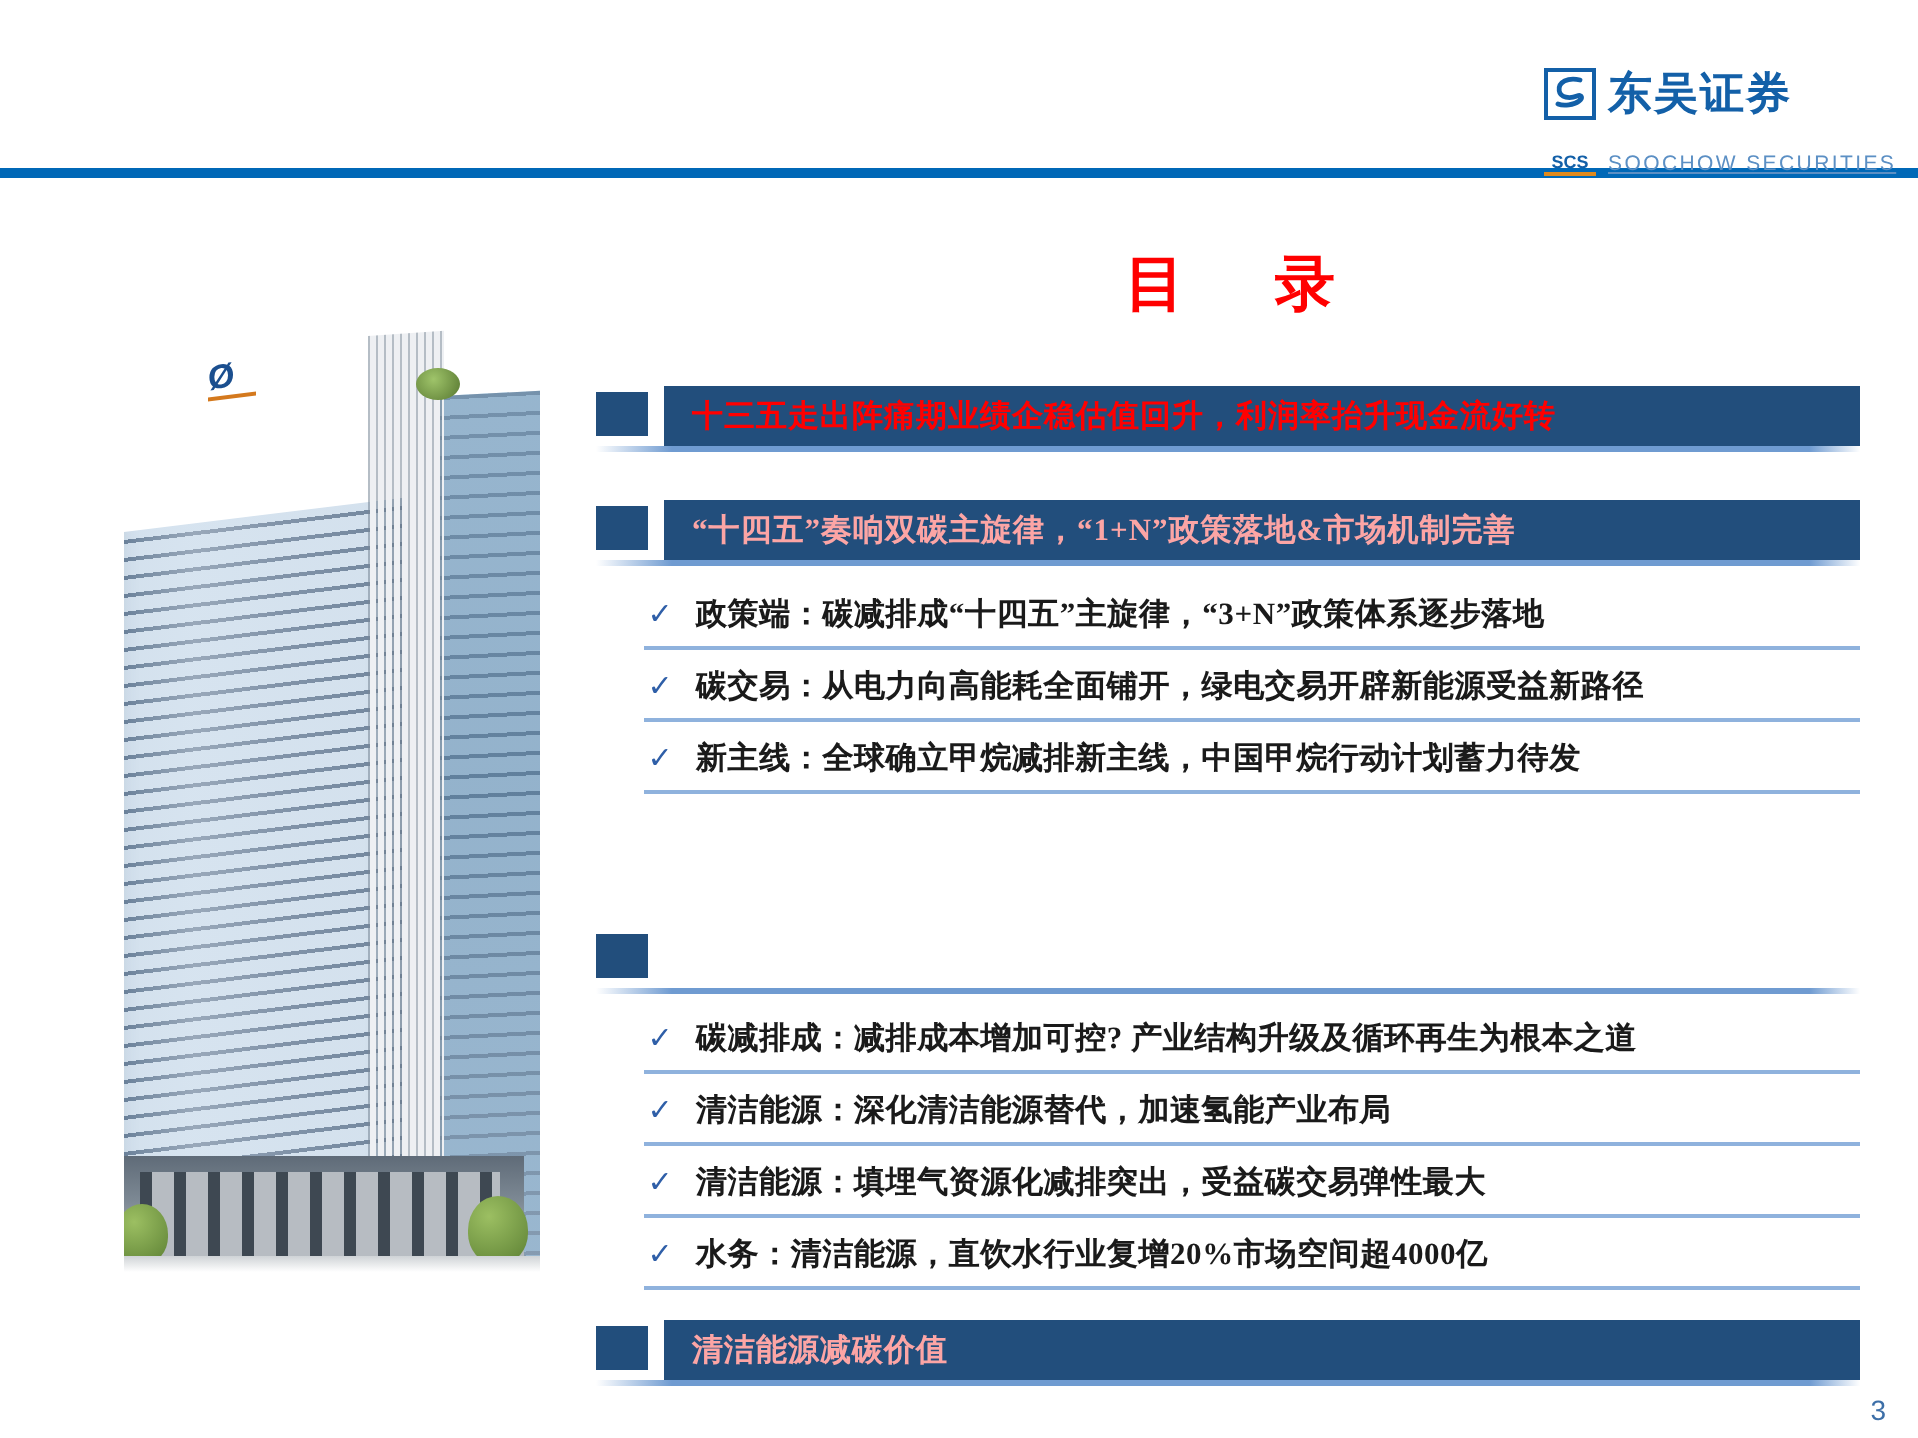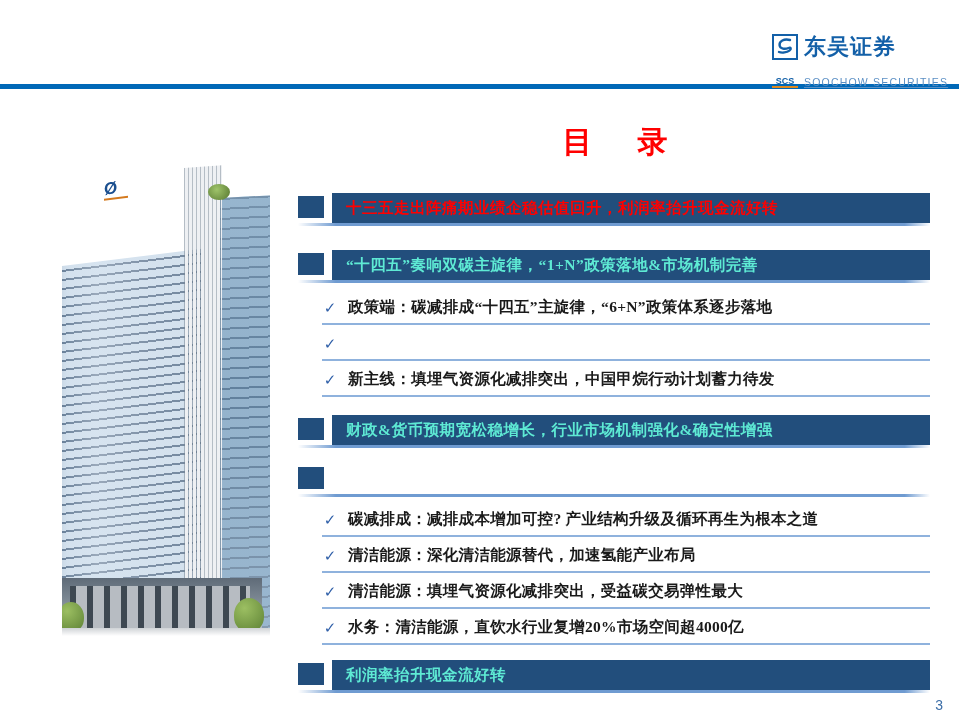--- a/index.html
+++ b/index.html
@@ -269,21 +269,21 @@
     background: #224e7c;
     display: flex;
     align-items: center;
   }
   .bar-text {
     padding-left: 14px;
     font-family: "Liberation Serif", serif;
     font-weight: bold;
     font-size: 15.5px;
     letter-spacing: .5px;
-    color: #5eead4;
+    color: #fca5a5;
     white-space: nowrap;
   }
   .bar-text.red { color: #ff0000; }
   .bar-underline {
     position: absolute;
     left: 0;
     top: 30px;
     width: 632px;
     height: 3px;
     background: linear-gradient(to right, #ffffff 0%, #6f9bd1 6%, #6f9bd1 96%, #ffffff 100%);
@@ -390,38 +390,32 @@
       </div>
       <div class="bar-row" style="top: 238px;">
         <div class="bar-bullet"></div>
         <div class="bar-body">
           <span class="bar-text">“十四五”奏响双碳主旋律，“1+N”政策落地&amp;市场机制完善</span>
         </div>
         <div class="bar-underline"></div>
       </div>
       <div class="check-row" style="top: 283px;">
         <div class="check-mark">✓</div>
-        <div class="check-text">政策端：碳减排成“十四五”主旋律，“6+N”政策体系逐步落地</div>
+        <div class="check-text">政策端：碳减排成“十四五”主旋律，“3+N”政策体系逐步落地</div>
         <div class="check-underline"></div>
       </div>
       <div class="check-row" style="top: 319px;">
         <div class="check-mark">✓</div>
+        <div class="check-text">碳交易：从电力向高能耗全面铺开，绿电交易开辟新能源受益新路径</div>
         <div class="check-underline"></div>
       </div>
       <div class="check-row" style="top: 355px;">
         <div class="check-mark">✓</div>
-        <div class="check-text">新主线：填埋气资源化减排突出，中国甲烷行动计划蓄力待发</div>
-        <div class="check-underline"></div>
-      </div>
-      <div class="bar-row" style="top: 403px;">
-        <div class="bar-bullet"></div>
-        <div class="bar-body">
-          <span class="bar-text">财政&amp;货币预期宽松稳增长，行业市场机制强化&amp;确定性增强</span>
-        </div>
-        <div class="bar-underline"></div>
+        <div class="check-text">新主线：全球确立甲烷减排新主线，中国甲烷行动计划蓄力待发</div>
+        <div class="check-underline"></div>
       </div>
       <div class="bar-row" style="top: 452px;">
         <div class="bar-bullet"></div>
         <div class="bar-underline"></div>
       </div>
       <div class="check-row" style="top: 495px;">
         <div class="check-mark">✓</div>
         <div class="check-text">碳减排成：减排成本增加可控? 产业结构升级及循环再生为根本之道</div>
         <div class="check-underline"></div>
       </div>
@@ -436,20 +430,20 @@
         <div class="check-underline"></div>
       </div>
       <div class="check-row" style="top: 603px;">
         <div class="check-mark">✓</div>
         <div class="check-text">水务：清洁能源，直饮水行业复增20%市场空间超4000亿</div>
         <div class="check-underline"></div>
       </div>
       <div class="bar-row" style="top: 648px;">
         <div class="bar-bullet"></div>
         <div class="bar-body">
-          <span class="bar-text">利润率抬升现金流好转</span>
+          <span class="bar-text">清洁能源减碳价值</span>
         </div>
         <div class="bar-underline"></div>
       </div>
     </div>
 
   <div class="page-num">3</div>
 </div>
 
 </body></html>

